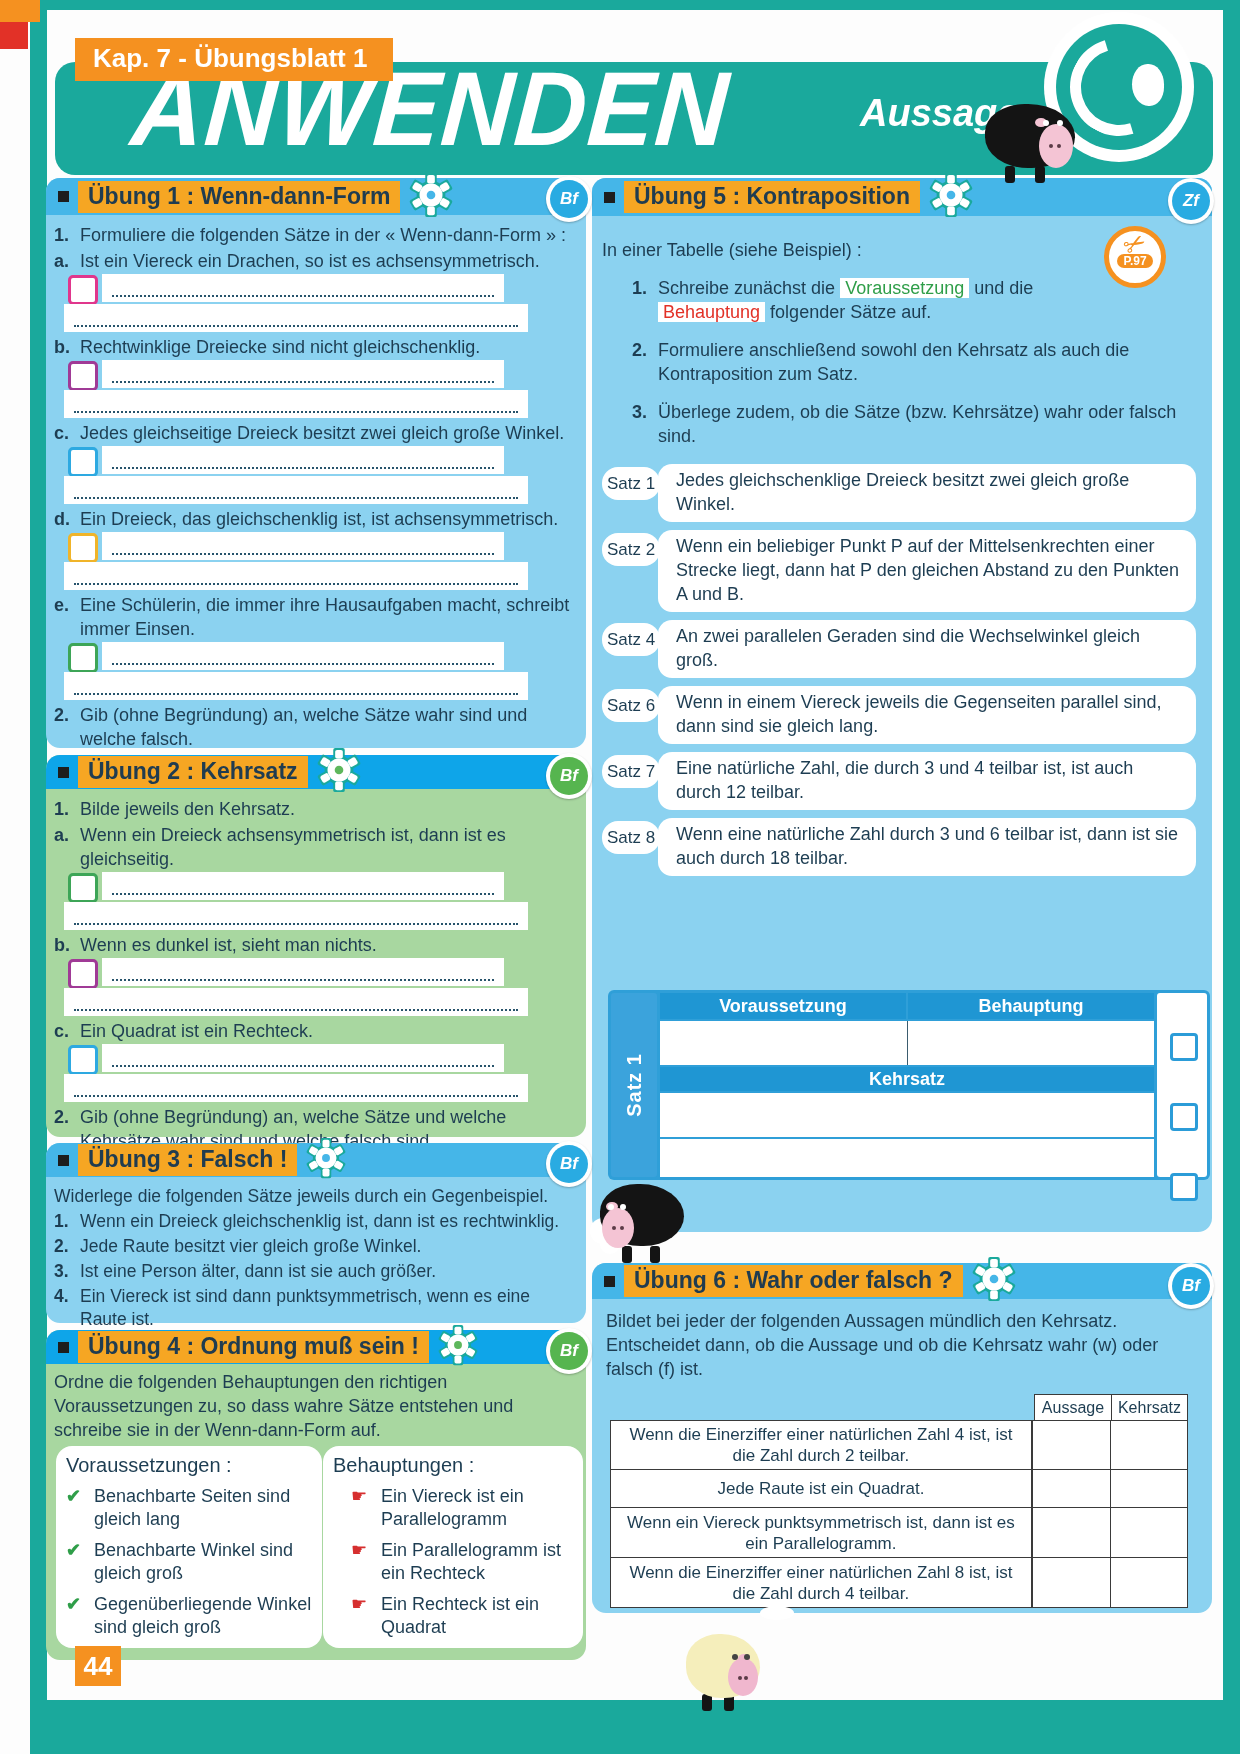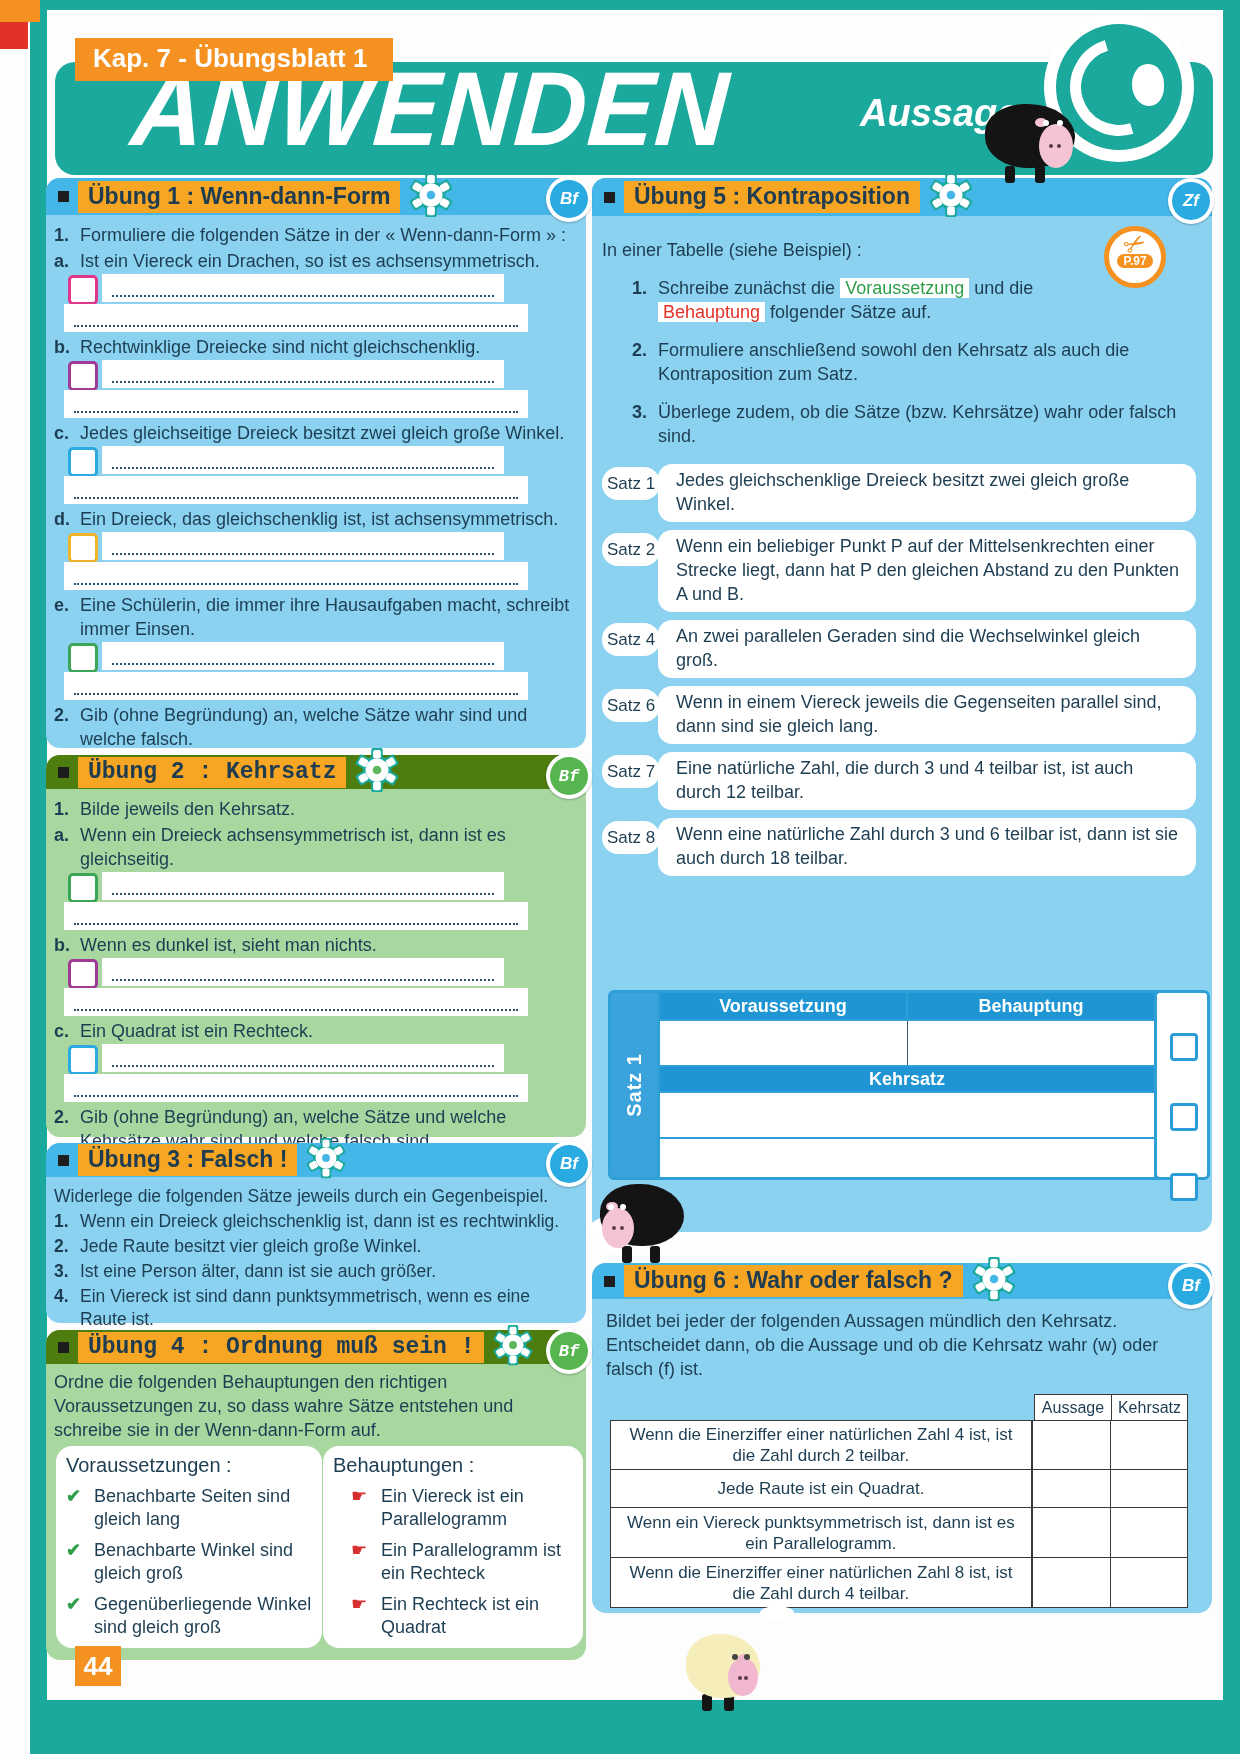--- a/index.html
+++ b/index.html
@@ -37,21 +37,21 @@
   .sheep-y .sh-body{background:#f5eebb;}
   .sheep-y .sh-face{background:#f0b7ce;}
   .sheep-y .sh-eye{background:#444;}
   .cloud{position:absolute;background:#fff;border-radius:50%;}
   
   .box{position:absolute;border-radius:14px;}
   .box-blue{background:#8bd2f0;}
   .box-green{background:#a8d7a0;}
   .band{position:relative;display:flex;align-items:center;border-radius:14px 14px 0 0;padding-left:12px;text-align:center;}
   .band-blue{background:#45b6e8;}
-  .band-green{background:#4d7c0f;font-family:Liberation Mono, monospace;}
+  .band-green{background:#0ea5e9;}
   .bullet{width:11px;height:11px;background:#1d1d1d;margin-right:9px;flex:0 0 auto;}
   .extitle{background:#f6a623;color:#203c50;font-weight:bold;font-size:23px;padding:2px 10px 3px 10px;white-space:nowrap;}
   .gear{width:46px;height:46px;margin-left:8px;margin-top:-4px;flex:0 0 auto;}
   .badge{position:absolute;width:46px;height:46px;border-radius:50%;background:#fff;z-index:6;
          display:flex;align-items:center;justify-content:center;box-shadow:0 1px 2px rgba(0,0,0,.25);}
   .badge > span{width:38px;height:38px;border-radius:50%;display:flex;align-items:center;justify-content:center;
                 color:#fff;font-weight:bold;font-style:italic;font-size:17px;}
   .badge-blue > span{background:#29abe2;}
   .badge-green > span{background:#56b54f;}
   

